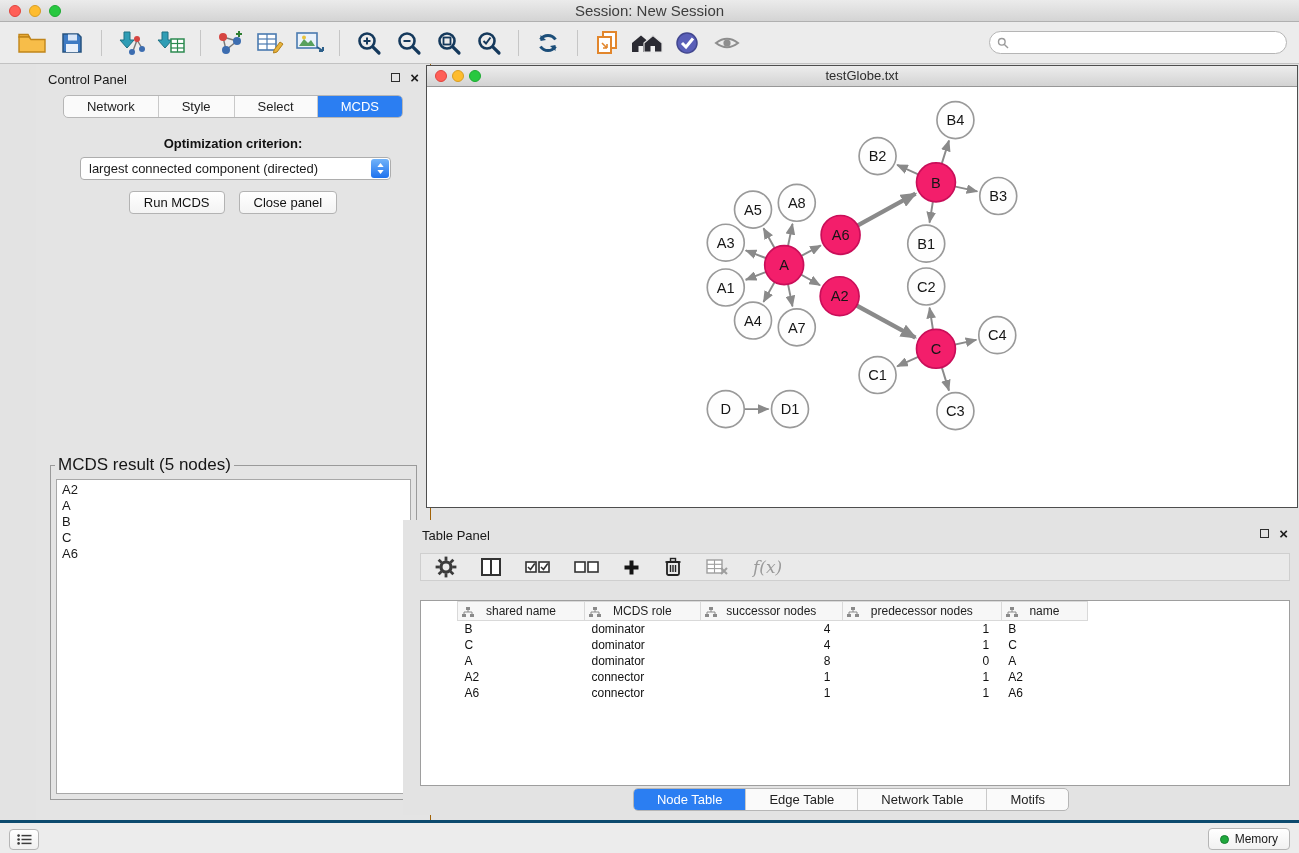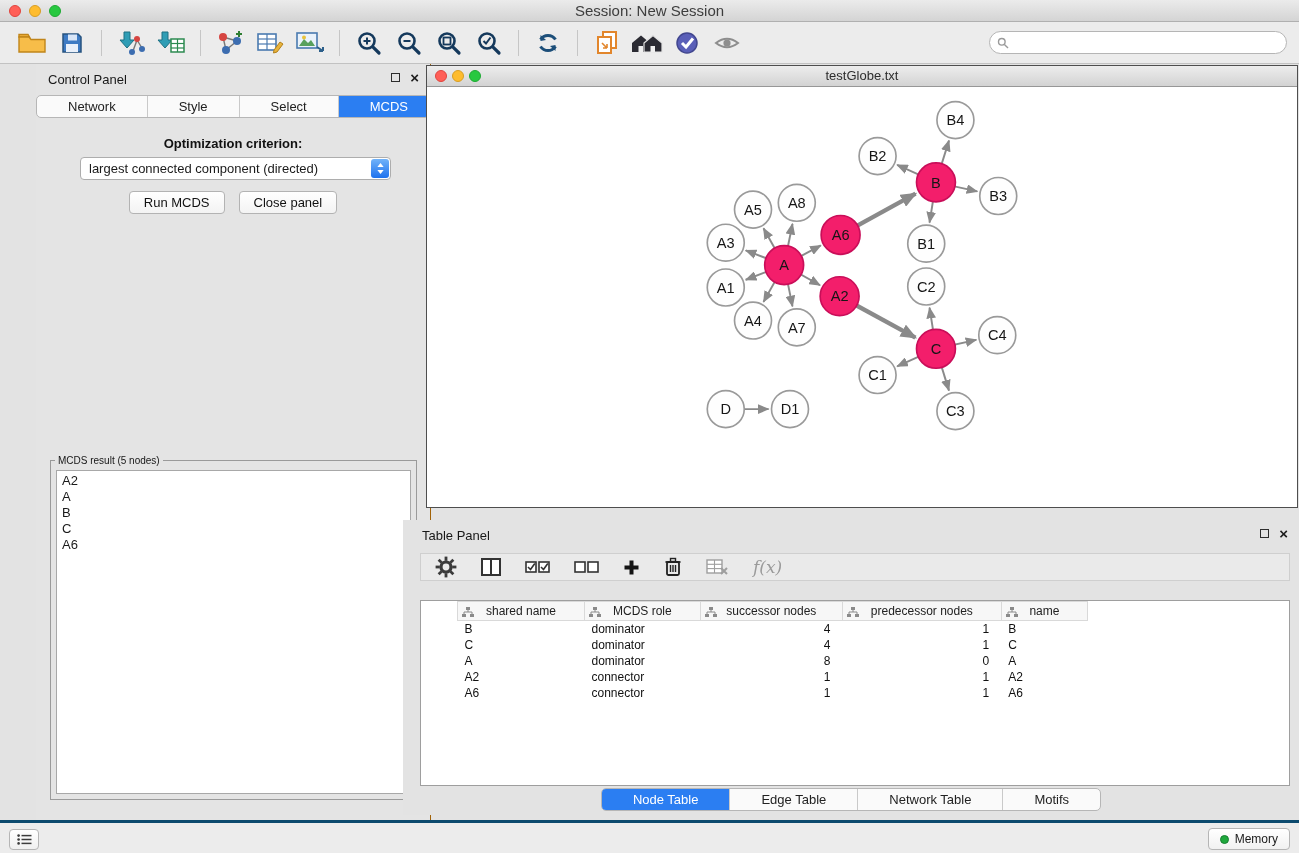--- a/index.html
+++ b/index.html
@@ -33,40 +33,40 @@
   .control-panel { position:absolute; left:0; top:64px; width:395px; bottom:33px;
                    background:#e4e4e4; border-right:1px solid #a16207;margin-left:36px; }
   .panel-title { position:absolute; left:12px; top:8px; font-size:13px; color:#181818; }
   .win-icons { position:absolute; right:11px; top:8px; display:flex; gap:10px; align-items:center; }
   .float-icon { width:9px; height:9px; border:1.5px solid #2d2d2d; display:inline-block; }
   .close-icon { font-size:15px; font-weight:bold; color:#1c1c1c; line-height:11px; }
 
   .cp-tabs { position:absolute; top:31px; left:0; width:100%; display:flex; justify-content:center; }
   .seg { display:inline-flex; border:1px solid #b6b6b6; border-radius:5px; overflow:hidden;
          background:#fafafa; }
-  .seg .tab { padding:2px 31px; font-size:13px; color:#222; border-left:1px solid #c9c9c9;
+  .seg .tab { padding:2px 23px; font-size:13px; color:#222; border-left:1px solid #c9c9c9;
               line-height:17px; white-space:nowrap; }
   .seg .tab:first-child { border-left:none; }
   .seg .tab.active { background:#2b7ef2; color:#fff; }
 
   .opt-label { position:absolute; top:72px; width:100%; text-align:center; font-weight:bold;
                font-size:13px; color:#111; }
   .combo { position:absolute; top:93px; left:44px; width:311px; height:23px; background:#fff;
            border:1px solid #adadad; border-radius:4px; display:flex; align-items:center;
            padding-left:8px; font-size:13px; }
   .combo .stepper { position:absolute; right:1px; top:1px; bottom:1px; width:18px;
                     background:linear-gradient(#71b3f9,#1e72ee); border-radius:3px;
                     display:flex; align-items:center; justify-content:center; }
   .btn-row { position:absolute; top:127px; width:100%; display:flex; justify-content:center; gap:14px; }
   .pushbtn { background:linear-gradient(#ffffff,#f3f3f3); border:1px solid #b3b3b3; border-radius:4px;
              padding:3px 14px; font-size:13px; color:#111; font-family:"Liberation Sans", sans-serif; }
 
   .result-box { position:absolute; left:14px; right:13px; top:391px; bottom:20px;
                 border:1px solid #9a9a9a; }
-  .result-box legend { font-size:10px; color:#161616; margin-left:4px; padding:0 3px; }
+  .result-box legend { font-size:17px; color:#161616; margin-left:4px; padding:0 3px; }
   .result-list { position:absolute; left:5px; right:5px; top:4px; bottom:5px; background:#fff;
                  border:1px solid #a8a8a8; font-size:13px; padding:2px 5px; overflow:hidden; }
   .result-list div { line-height:16px; }
 
   
   .network-window { position:absolute; left:426px; top:65px; right:1px; height:443px;
                     background:#fff; border:1px solid #4e4e4e; }
   .inner-titlebar { position:relative; height:21px; background:linear-gradient(#ededed,#d3d3d3);
                     border-bottom:1px solid #979797; }
   .inner-titlebar .traffic { top:4px; left:8px; gap:5px; }

